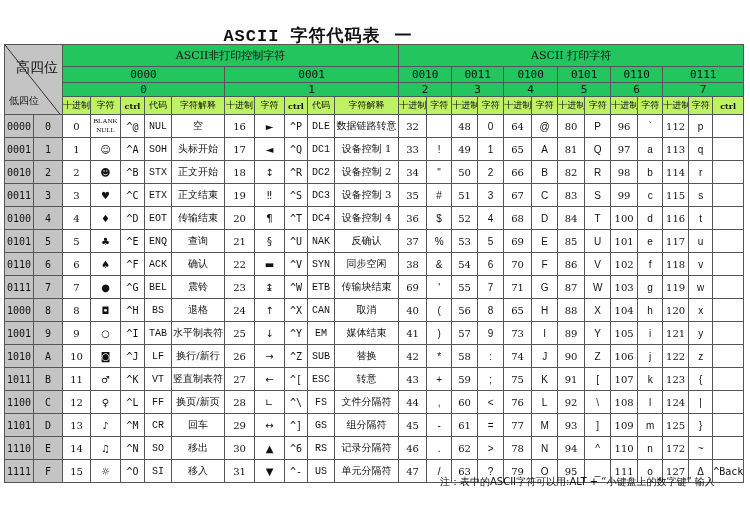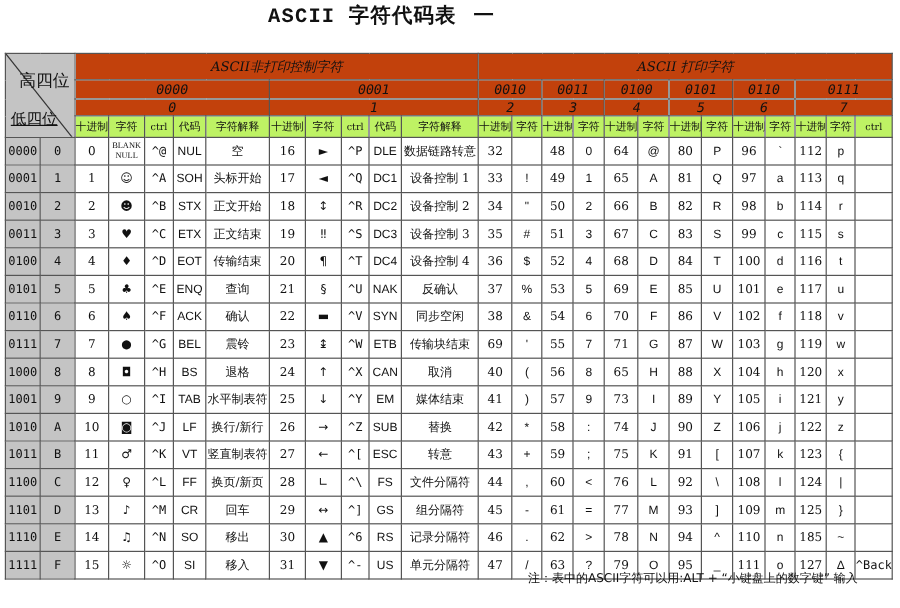--- a/index.html
+++ b/index.html
@@ -1,43 +1,43 @@
 <!DOCTYPE html>
 <html><head>
 <meta charset="utf-8">
 <style>
   html, body { margin:0; padding:0; background:#fff; }
   body { width:750px; height:507px; position:relative; overflow:hidden;
          font-family:"DejaVu Serif","Liberation Serif",serif; color:#111; }
-  .title { position:absolute; left:0; top:1px; width:636px; text-align:center;
+  .title { position:absolute; left:0; top:24px; width:636px; text-align:center;
            font-family:"Liberation Mono","DejaVu Sans Mono",monospace; font-weight:bold;
            font-size:17px; letter-spacing:1px; }
   .title .sep { margin-left:14px; }
   table.ascii { position:absolute; left:4px; top:44px; border-collapse:collapse;
                 table-layout:fixed; width:739px; }
   table.ascii td, table.ascii th { border:1px solid #555; padding:0; text-align:center;
                 vertical-align:middle; overflow:hidden; white-space:nowrap; font-weight:normal; }
-  .g { background:#c2410c;font-style:italic; }
+  .g { background:#22c55e; }
   .hdr1 { height:22px; font-size:11px; }
   .hdr2 { height:16px; font-size:11px; font-family:"DejaVu Sans Mono",monospace; }
   .hdr3 { height:13px; font-size:11px; font-family:"DejaVu Sans Mono",monospace; }
   .hdr4 { height:18px; font-size:9px; background:#bef264; }
-  .hdr4 .small { font-size:8px; }
+  .hdr4 .small { font-size:8px;font-weight:bold; }
   .corner { position:relative; background:#c4c4c4; }
   .corner svg { position:absolute; left:0; top:0; }
   .corner .hi { position:absolute; right:4px; top:14px; font-size:14px; }
-  .corner .lo { position:absolute; left:4px; bottom:6px; font-size:13px;text-decoration:underline; }
+  .corner .lo { position:absolute; left:4px; bottom:6px; font-size:10px; }
   tr.row td { height:22px; font-size:10px; }
   td.bin { background:#c4c4c4; font-family:"DejaVu Sans Mono",monospace; font-size:10px; }
   td.hex { background:#c4c4c4; font-family:"DejaVu Sans Mono",monospace; font-size:10px; }
   td.dec { font-size:9px; font-family:"DejaVu Serif",serif; }
   td.sym { font-size:15px; font-family:"DejaVu Sans",sans-serif; }
   td.sym.blank { font-size:7px; line-height:9px; font-family:Liberation Serif, serif; white-space:normal; }
   td.ctrl { font-size:10px; font-family:"DejaVu Sans Mono",monospace; }
-  td.code { font-size:10px; font-family:Liberation Sans, sans-serif;margin-top:24px; }
+  td.code { font-size:10px; font-family:Liberation Mono, monospace;margin-top:24px; }
   td.desc { font-size:10px; }
   td.pch { font-size:17px; font-family:"Liberation Sans","DejaVu Sans",sans-serif; }
   td.bs { font-size:8px; line-height:9px; white-space:normal; font-family:"DejaVu Sans Mono",monospace; }
   .note { position:absolute; left:440px; top:475px; font-size:10px;
           font-family:"DejaVu Sans",sans-serif; white-space:nowrap; }
 </style>
 </head>
 <body>
 
 <div class="title">
@@ -525,21 +525,21 @@
         <td class="dec">46</td>
         <td class="pch">.</td>
         <td class="dec">62</td>
         <td class="pch">&gt;</td>
         <td class="dec">78</td>
         <td class="pch">N</td>
         <td class="dec">94</td>
         <td class="pch">^</td>
         <td class="dec">110</td>
         <td class="pch">n</td>
-        <td class="dec">185</td>
+        <td class="dec">172</td>
         <td class="pch">~</td>
         <td class="bs"></td>
       </tr>
       <tr class="row">
         <td class="bin">1111</td>
         <td class="hex">F</td>
         <td class="dec">15</td>
         <td class="sym">☼</td>
         <td class="ctrl">^O</td>
         <td class="code">SI</td>

